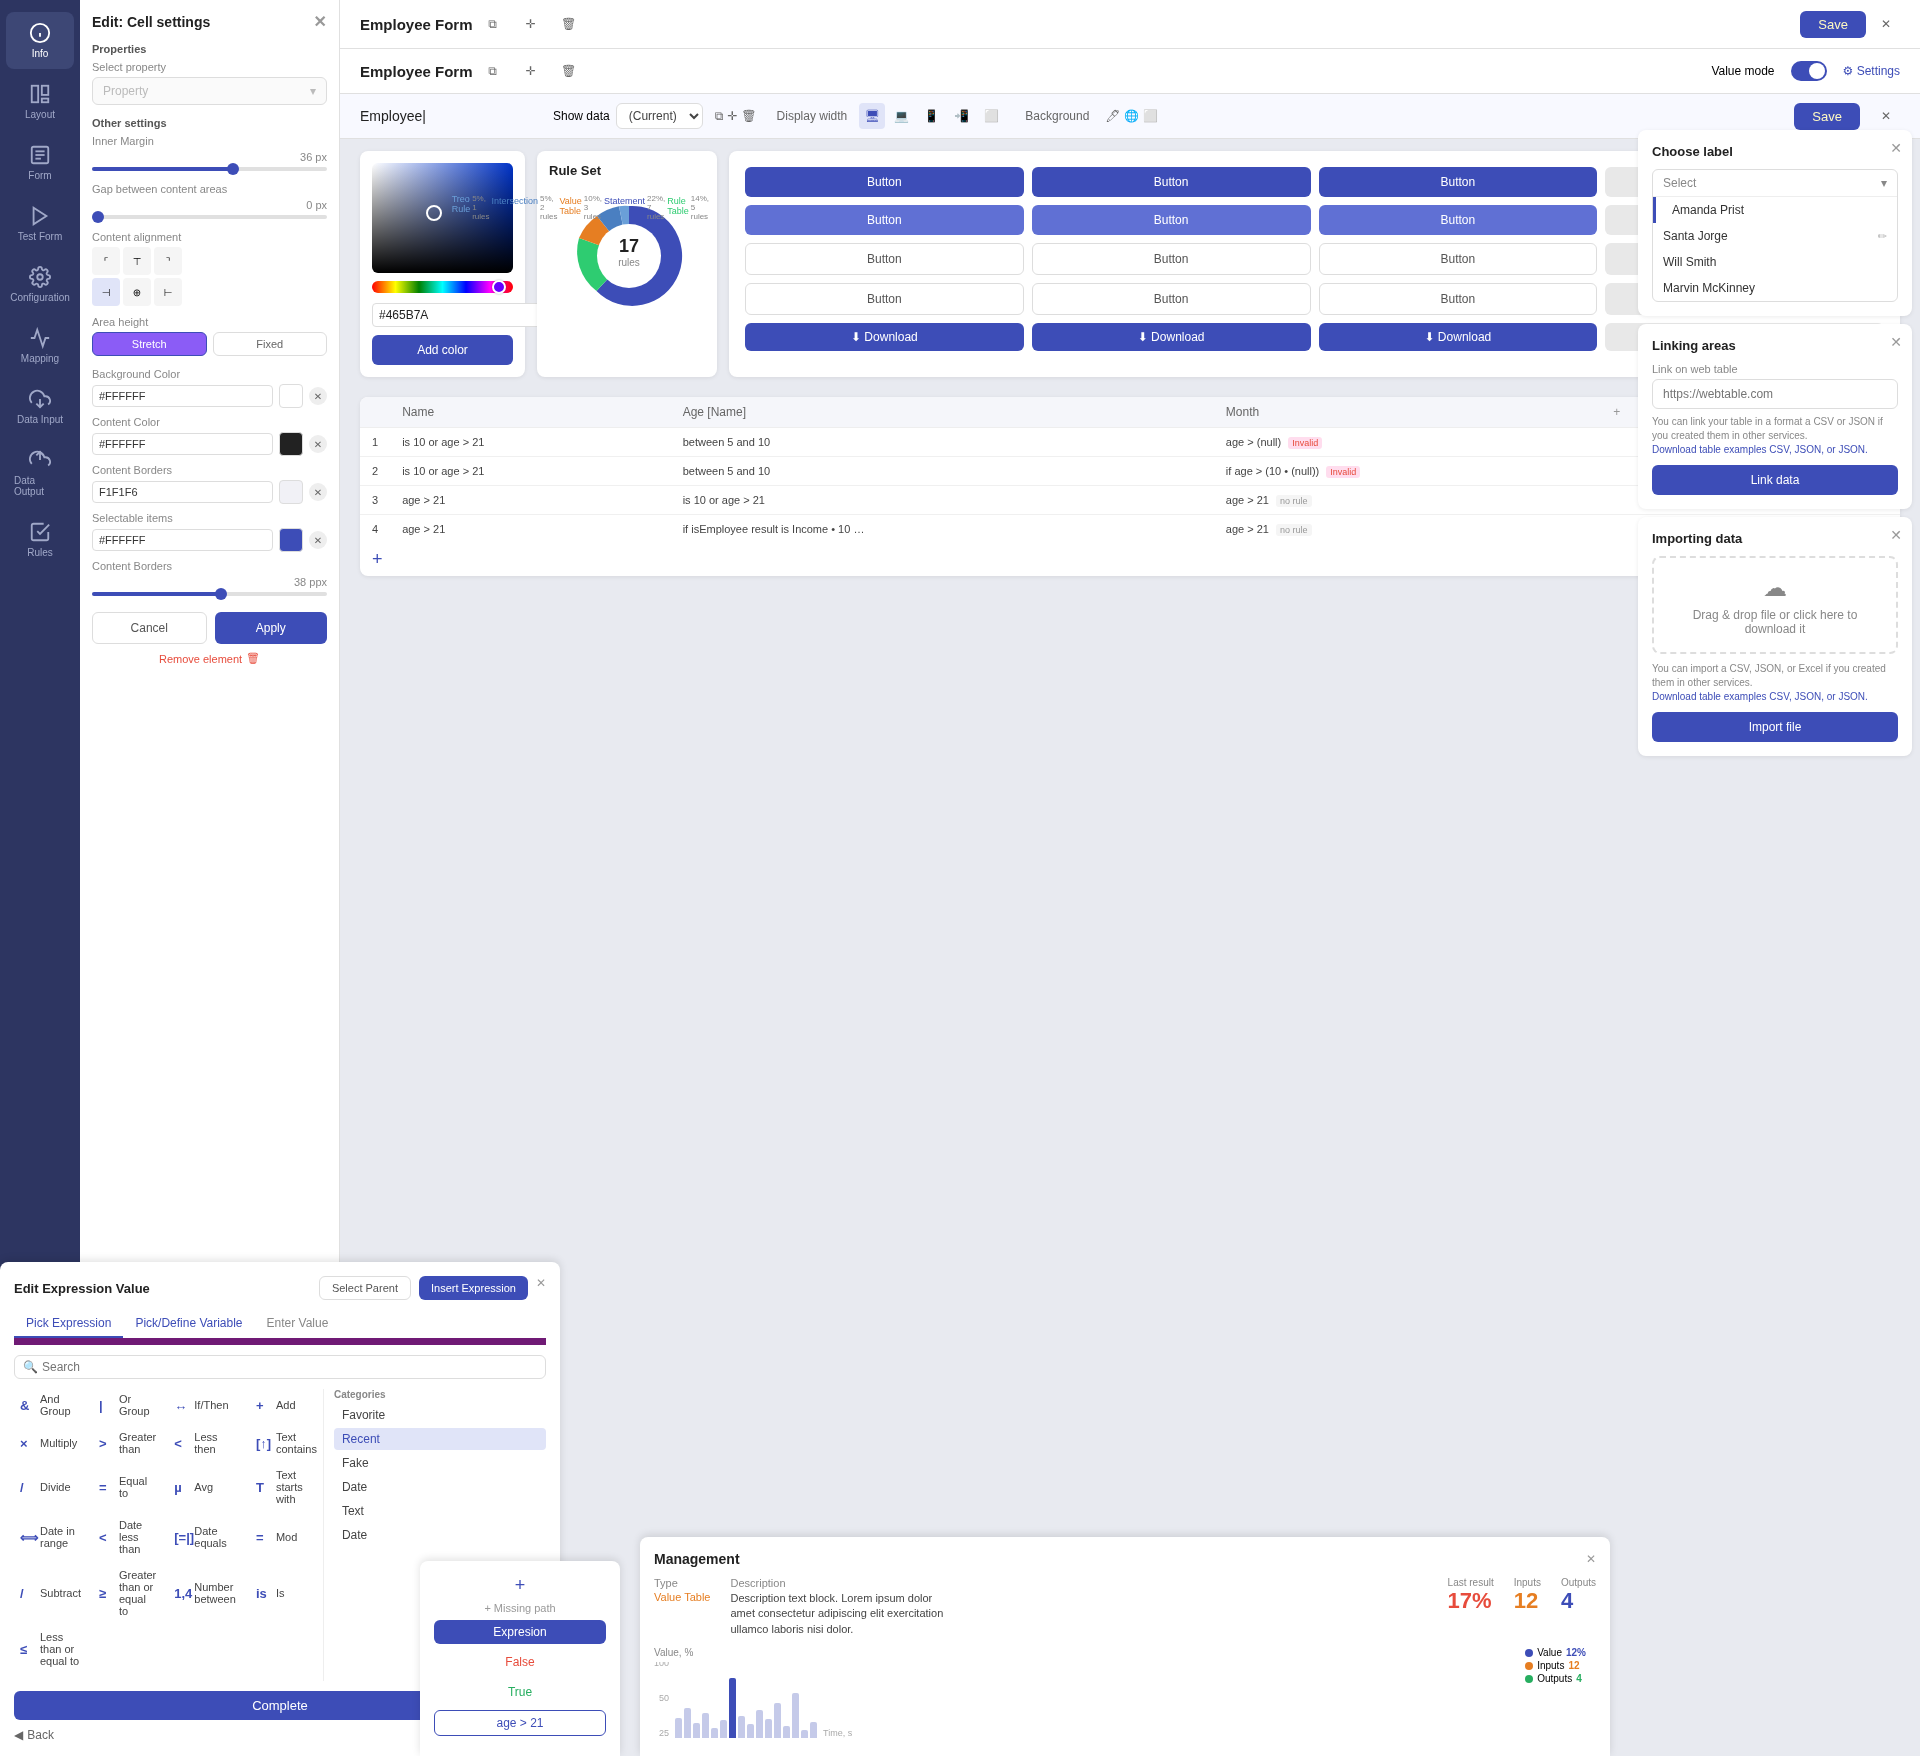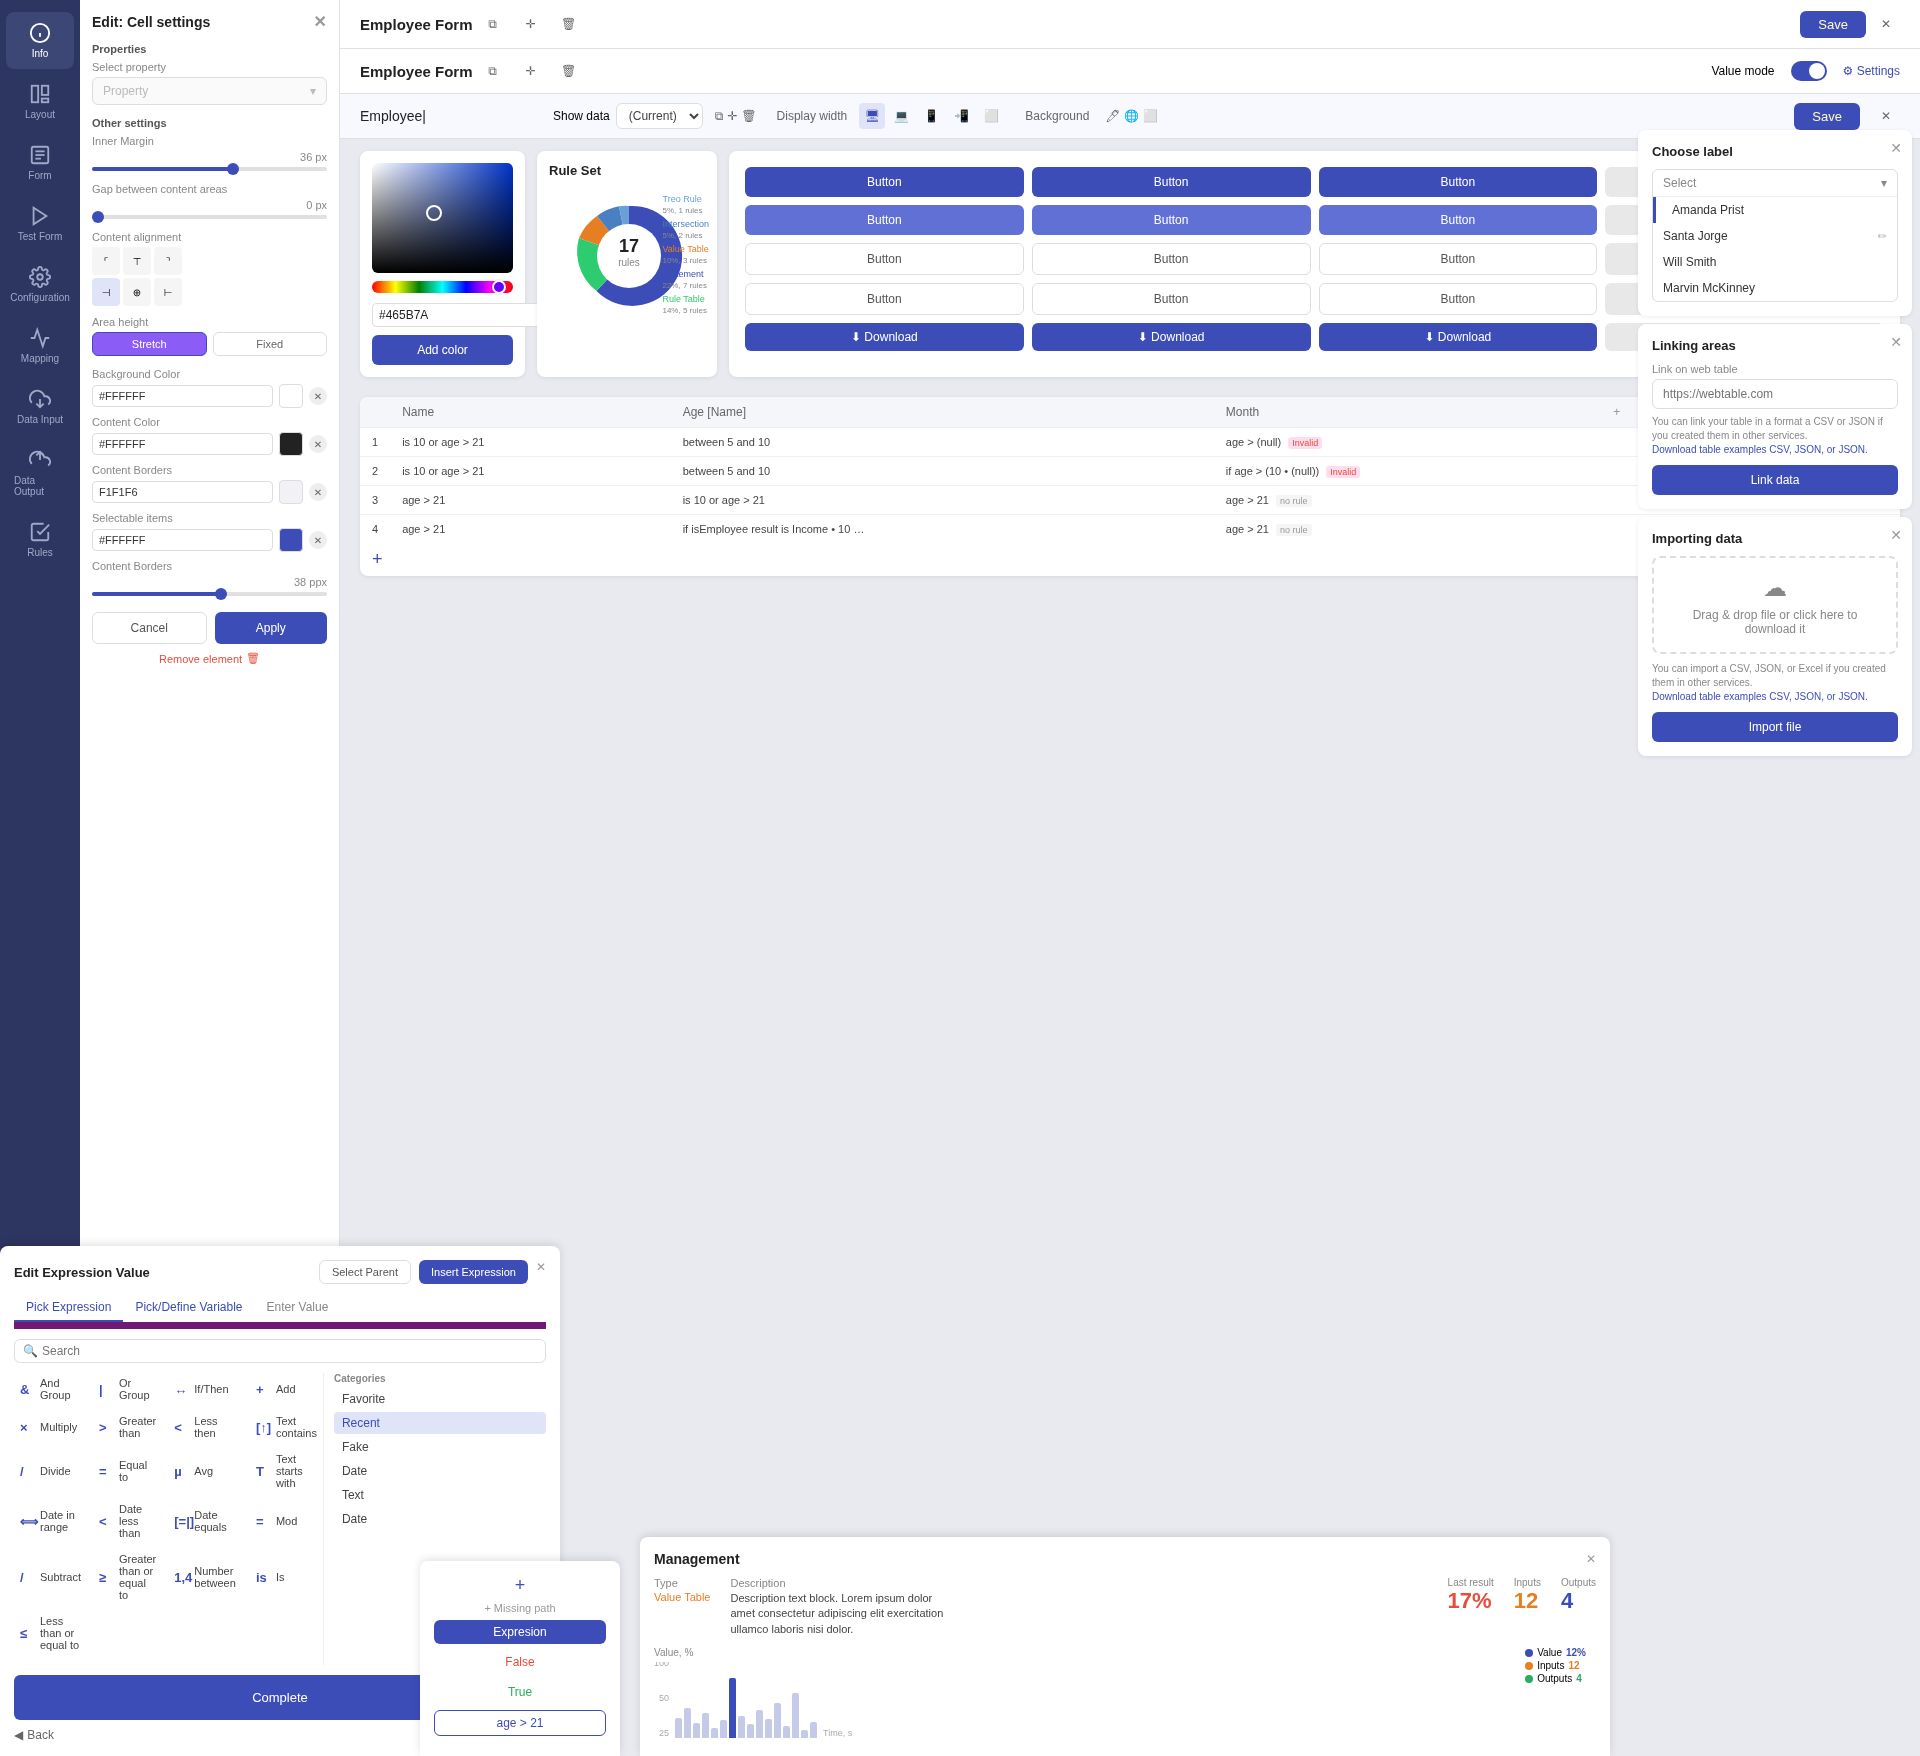--- a/index.html
+++ b/index.html
@@ -134,21 +134,21 @@
     .expr-tab.active { color: #3d4db7; border-bottom-color: #3d4db7; }
     .expr-search { display: flex; align-items: center; border: 1px solid #ddd; border-radius: 6px; padding: 4px 8px; margin-bottom: 10px; gap: 4px; }
     .expr-search input { border: none; outline: none; font-size: 12px; flex: 1; color: #333; }
     .expr-grid { display: grid; grid-template-columns: repeat(4, 1fr); gap: 6px; margin-bottom: 10px; }
     .expr-op { display: flex; align-items: center; gap: 4px; padding: 4px 6px; font-size: 11px; color: #444; cursor: pointer; }
     .expr-op-sym { font-size: 13px; font-weight: 600; color: #3d4db7; min-width: 16px; }
     .categories-label { font-size: 10px; font-weight: 600; color: #888; margin-bottom: 4px; }
     .categories-list { display: flex; flex-direction: column; gap: 2px; }
     .cat-item { padding: 4px 8px; border-radius: 4px; font-size: 12px; color: #444; cursor: pointer; }
     .cat-item.active { background: #e0e4f8; color: #3d4db7; font-weight: 500; }
-    .complete-btn { width: 100%; padding: 15px; background: #3d4db7; color: #fff; border: none; border-radius: 6px; cursor: pointer; font-size: 13px; margin-top: 10px; }
+    .complete-btn { width: 100%; padding: 7px; background: #3d4db7; color: #fff; border: none; border-radius: 6px; cursor: pointer; font-size: 13px; margin-top: 10px; }
     .back-link { font-size: 12px; color: #666; cursor: pointer; display: flex; align-items: center; gap: 4px; margin-top: 8px; }
 
     
     .expr-visual { position: absolute; left: 420px; bottom: 0; width: 200px; background: #fff; border-radius: 8px 8px 0 0; box-shadow: 0 -2px 8px rgba(0,0,0,0.12); padding: 14px; }
     .expr-node { padding: 5px 10px; border-radius: 6px; font-size: 12px; text-align: center; margin-bottom: 6px; cursor: pointer; }
     .expr-node.expression-type { background: #3d4db7; color: #fff; }
     .expr-node.false-type { color: #e74c3c; font-size: 12px; }
     .expr-node.true-type { color: #27ae60; font-size: 12px; }
     .expr-node.condition-type { border: 1px solid #3d4db7; color: #3d4db7; font-size: 12px; padding: 5px 10px; border-radius: 6px; }
     .missing-path { color: #999; font-size: 11px; text-align: center; margin-bottom: 6px; }
@@ -428,21 +428,21 @@
 
           <path d="M60,60 L10,42 A50,50 0 0,1 28,20 Z" fill="#e67e22"></path>
 
           <path d="M60,60 L28,20 A50,50 0 0,1 50,10.2 Z" fill="#4a7fc1"></path>
 
           <path d="M60,60 L50,10.2 A50,50 0 0,1 60,10 Z" fill="#6a9fd8"></path>
           <circle cx="60" cy="60" r="32" fill="white"></circle>
           <text x="60" y="56" text-anchor="middle" font-size="18" font-weight="700" fill="#222">17</text>
           <text x="60" y="70" text-anchor="middle" font-size="10" fill="#888">rules</text>
         </svg>
-        <div style="position:absolute;right:0;top:8px;display:flex;flex-direction:column;gap:2px;">
+        <div style="position:absolute;right:0;top:8px;display:flex;flex-direction:row;gap:2px;">
           <span class="pie-label" style="position:static;color:#6a9fd8;font-size:9px;">Treo Rule</span>
           <span style="font-size:8px;color:#888;">5%, 1 rules</span>
           <span class="pie-label" style="position:static;color:#4a7fc1;font-size:9px;margin-top:2px;">Intersection</span>
           <span style="font-size:8px;color:#888;">5%, 2 rules</span>
           <span class="pie-label" style="position:static;color:#e67e22;font-size:9px;margin-top:2px;">Value Table</span>
           <span style="font-size:8px;color:#888;">10%, 3 rules</span>
           <span class="pie-label" style="position:static;color:#3d4db7;font-size:9px;margin-top:2px;">Statement</span>
           <span style="font-size:8px;color:#888;">22%, 7 rules</span>
           <span class="pie-label" style="position:static;color:#2ecc71;font-size:9px;margin-top:2px;">Rule Table</span>
           <span style="font-size:8px;color:#888;">14%, 5 rules</span>

